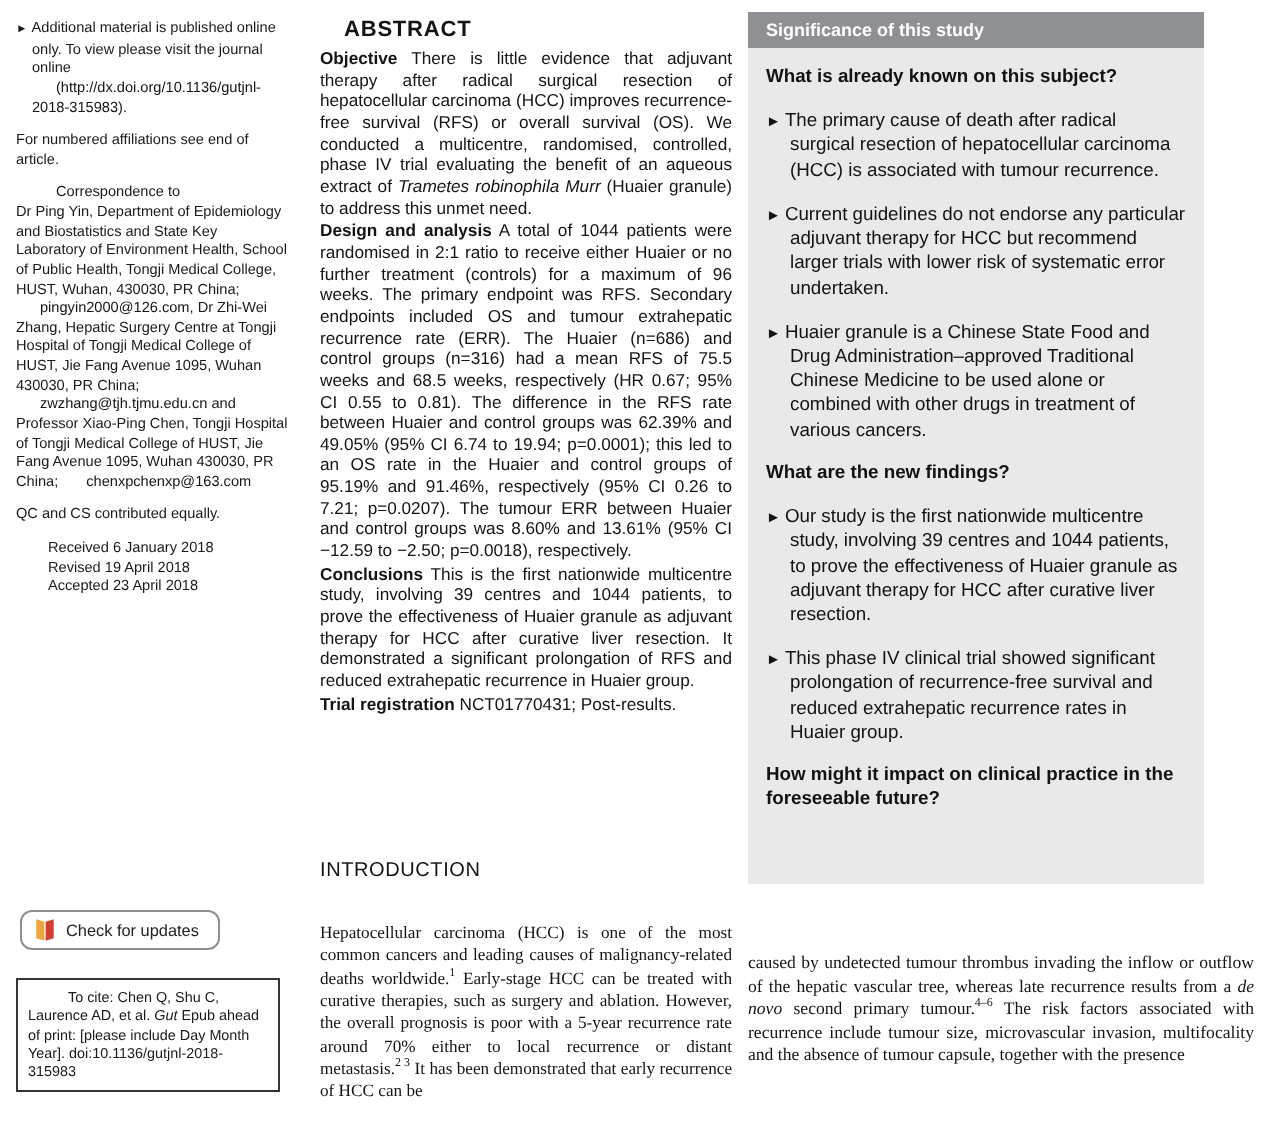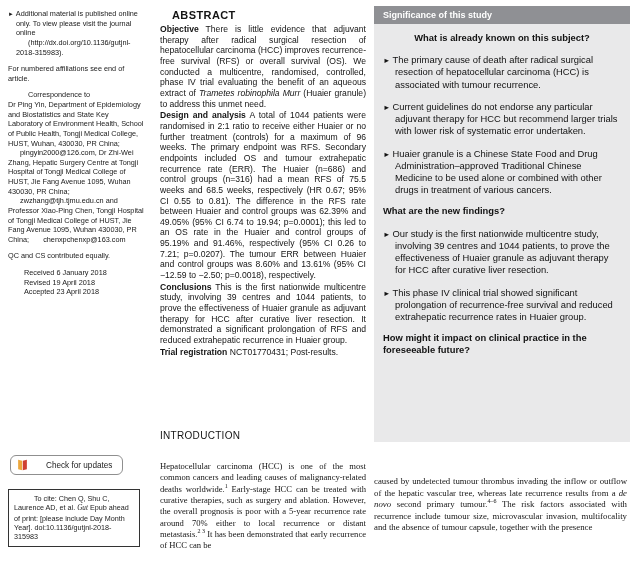--- a/index.html
+++ b/index.html
@@ -6,45 +6,45 @@
   .page{position:relative;width:637px;height:562px;background:#ffffff;
         font-family:"Liberation Sans",sans-serif;color:#141414;overflow:hidden;}
 
   
   .col-left{position:absolute;left:8px;top:9px;width:136px;height:553px;
             font-size:7.3px;line-height:1.32;color:#1a1a1a;}
   .sb-block{margin:0 0 7px 0;}
   .hang{padding-left:8px;text-indent:-8px;}
   .marker{font-size:0.8em;padding-right:2px;}
   .bold{font-weight:normal;margin-left:20px;}
-  .it{font-style:italic;font-family:Liberation Serif, serif;}
+  .it{font-style:italic;}
   .sb-link{color:#141414;text-decoration:none;margin-left:12px;}
   .dates p{margin:0;padding-left:16px;}
-  .check-btn{position:absolute;left:2px;top:446px;display:inline-flex;align-items:center;gap:18px;
+  .check-btn{position:absolute;left:2px;top:446px;display:inline-flex;align-items:center;gap:5px;
              border:1px solid #8f8f8f;border-radius:6px;background:#fff;padding:3px 10px 3px 6px;
              font-size:8.2px;color:#222;font-family:"Liberation Sans",sans-serif;cursor:pointer;}
   .cite-box{position:absolute;left:0;top:480px;border:1px solid #333;padding:4px 5px;width:120px;
             font-size:7.2px;line-height:1.3;}
 
   
   .col-mid{position:absolute;left:160px;top:9px;width:206px;}
   .abs{min-height:405px;}
   .abs-heading{font-size:11px;font-weight:bold;letter-spacing:0.4px;margin:0 0 3px 12px;}
   .abs p{margin:0 0 1px 0;font-size:8.6px;line-height:1.24;text-align:justify;}
   .intro-heading{font-size:10px;font-weight:normal;letter-spacing:0.3px;margin:16px 0 20px 0;}
   .serif{font-family:"Liberation Serif",serif;font-size:8.6px;line-height:1.32;text-align:justify;margin:0;}
   sup{font-size:6px;line-height:0;}
 
   
-  .col-right{position:absolute;left:374px;top:6px;width:256px;}
+  .col-right{position:absolute;left:374px;top:6px;width:228px;}
   .sig-box{background:#e9e9ea;min-height:436px;padding-bottom:6px;box-sizing:border-box;}
   .sig-header{background:#8f9094;color:#ffffff;font-weight:bold;font-size:9px;padding:4px 9px;}
   .sig-body{padding:6px 9px 0 9px;font-size:9.4px;line-height:1.3;color:#121212;}
   .sig-q{font-weight:bold;margin:9px 0 3px 0;}
-  .sig-q.first{margin-top:2px;text-align:center;}
+  .sig-q.first{margin-top:2px;}
   .sig-bullet{padding-left:12px;text-indent:-12px;margin:10px 0 1px 0;}
   .intro-col2{position:absolute;left:374px;top:476px;width:253px;font-size:8.8px;}
 </style>
 </head>
 <body>
 
 <div class="page">
 
   <aside class="col-left">
     <p class="sb-block hang"><span class="marker">►</span><span>Additional material is published online only. To view please visit the journal online</span>

